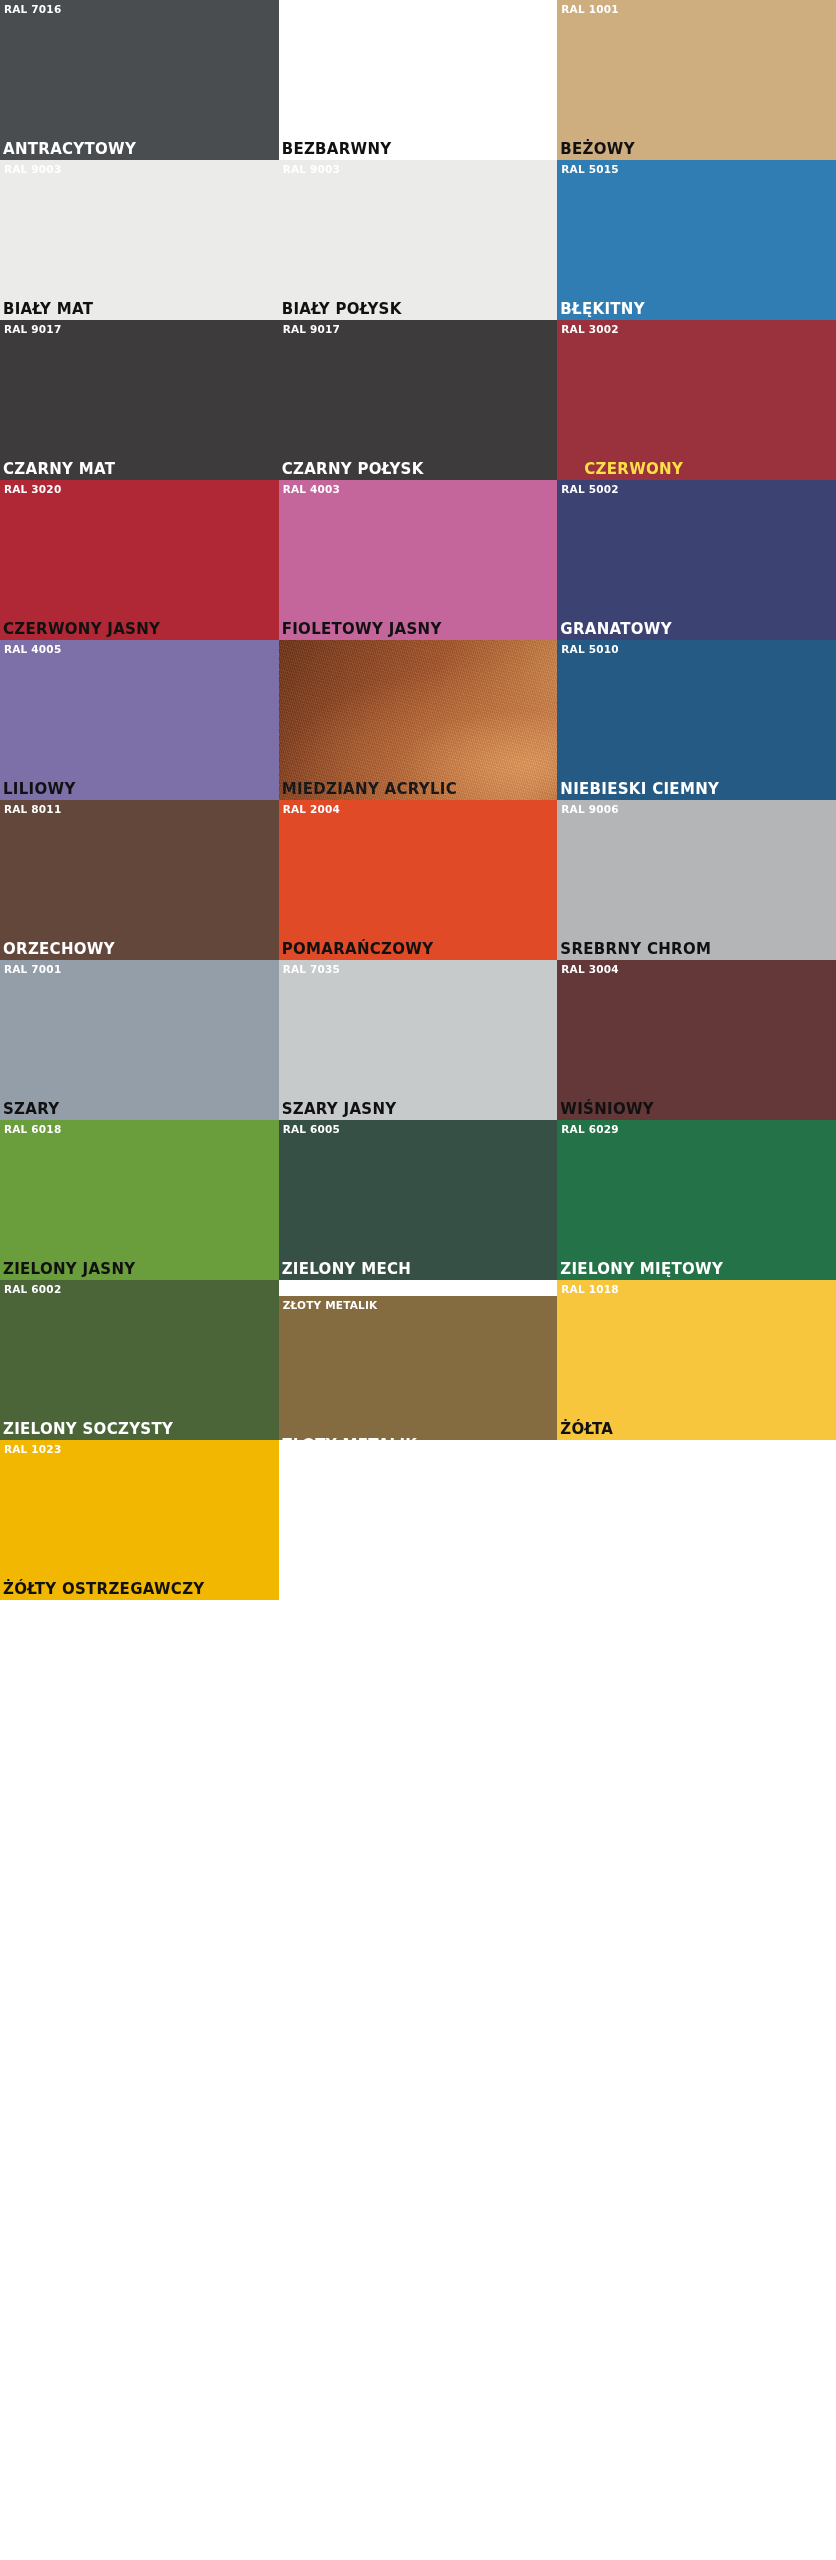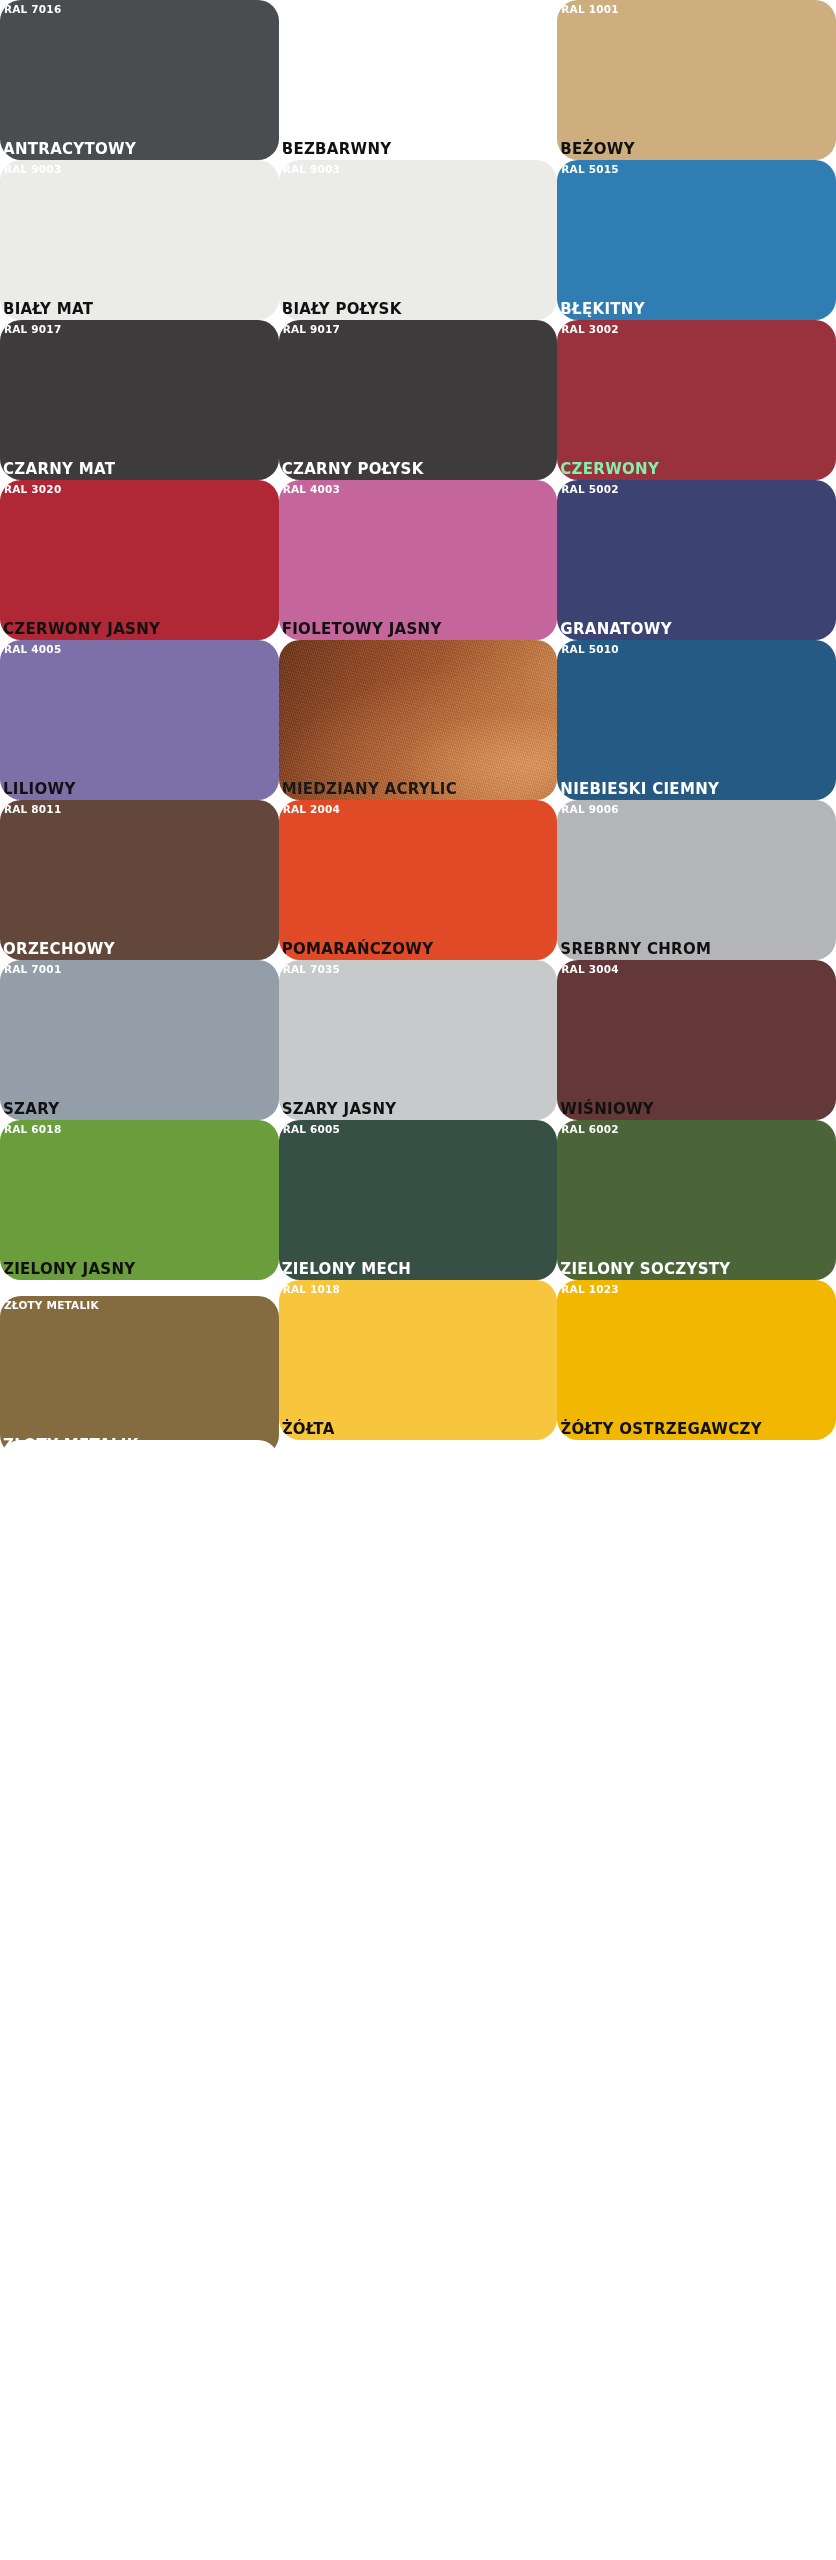--- a/index.html
+++ b/index.html
@@ -18,21 +18,20 @@
     grid-template-columns: repeat(3, 278.667px);
     grid-auto-rows: 160px;
     width: 836px;
   }
   .swatch {
     position: relative;
     width: 278.667px;
     height: 160px;
     box-sizing: border-box;
     overflow: hidden;
-    border-radius: 21px;
   }
   .swatch.empty {
     background: #ffffff;
   }
   .ral {
     position: absolute;
     top: 3px;
     left: 4px;
     font-size: 10.5px;
     font-weight: bold;
@@ -95,21 +94,21 @@
     <div class="swatch" style="background: rgb(61, 59, 59);">
       <span class="ral" style="color: rgb(255, 255, 255);">RAL 9017</span>
       <span class="cname" style="color: rgb(255, 255, 255);">CZARNY MAT</span>
     </div>
     <div class="swatch" style="background: rgb(61, 59, 59);">
       <span class="ral" style="color: rgb(255, 255, 255);">RAL 9017</span>
       <span class="cname" style="color: rgb(255, 255, 255);">CZARNY POŁYSK</span>
     </div>
     <div class="swatch" style="background: rgb(153, 50, 60);">
       <span class="ral" style="color: rgb(255, 255, 255);">RAL 3002</span>
-      <span class="cname" style="color: #86efac;">CZERWONY</span>
+      <span class="cname" style="color: #fde047; margin-left: 24px;">CZERWONY</span>
     </div>
     <div class="swatch" style="background: rgb(176, 39, 53);">
       <span class="ral" style="color: rgb(255, 255, 255);">RAL 3020</span>
       <span class="cname" style="color: rgb(17, 17, 17);">CZERWONY JASNY</span>
     </div>
     <div class="swatch" style="background: rgb(196, 101, 156); padding-left: 20px;">
       <span class="ral" style="color: rgb(255, 255, 255);">RAL 4003</span>
       <span class="cname" style="color: rgb(17, 17, 17);">FIOLETOWY JASNY</span>
     </div>
     <div class="swatch" style="background: rgb(60, 66, 114);">
@@ -152,20 +151,24 @@
       <span class="cname" style="color: rgb(17, 17, 17);">WIŚNIOWY</span>
     </div>
     <div class="swatch" style="background: rgb(106, 157, 59);">
       <span class="ral" style="color: rgb(255, 255, 255);">RAL 6018</span>
       <span class="cname" style="color: rgb(17, 17, 17);">ZIELONY JASNY</span>
     </div>
     <div class="swatch" style="background: rgb(55, 80, 69);">
       <span class="ral" style="color: rgb(255, 255, 255);">RAL 6005</span>
       <span class="cname" style="color: rgb(255, 255, 255);">ZIELONY MECH</span>
     </div>
+    <div class="swatch" style="background: rgb(36, 114, 71);">
+      <span class="ral" style="color: rgb(255, 255, 255);">RAL 6029</span>
+      <span class="cname" style="color: rgb(255, 255, 255);">ZIELONY MIĘTOWY</span>
+    </div>
     <div class="swatch" style="background: rgb(75, 101, 56);">
       <span class="ral" style="color: rgb(255, 255, 255);">RAL 6002</span>
       <span class="cname" style="color: rgb(255, 255, 255);">ZIELONY SOCZYSTY</span>
     </div>
     <div class="swatch" style="background: rgb(132, 108, 64); margin-top: 16px;">
       <span class="ral" style="color: rgb(255, 255, 255);">ZŁOTY METALIK</span>
       <span class="cname" style="color: rgb(255, 255, 255);">ZŁOTY METALIK</span>
     </div>
     <div class="swatch" style="background: rgb(248, 198, 60);">
       <span class="ral" style="color: rgb(255, 255, 255);">RAL 1018</span>

